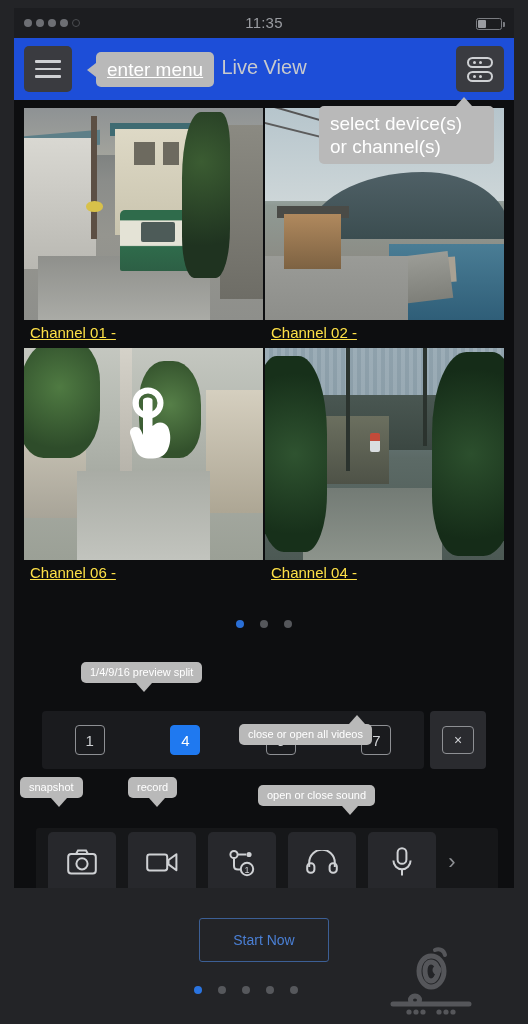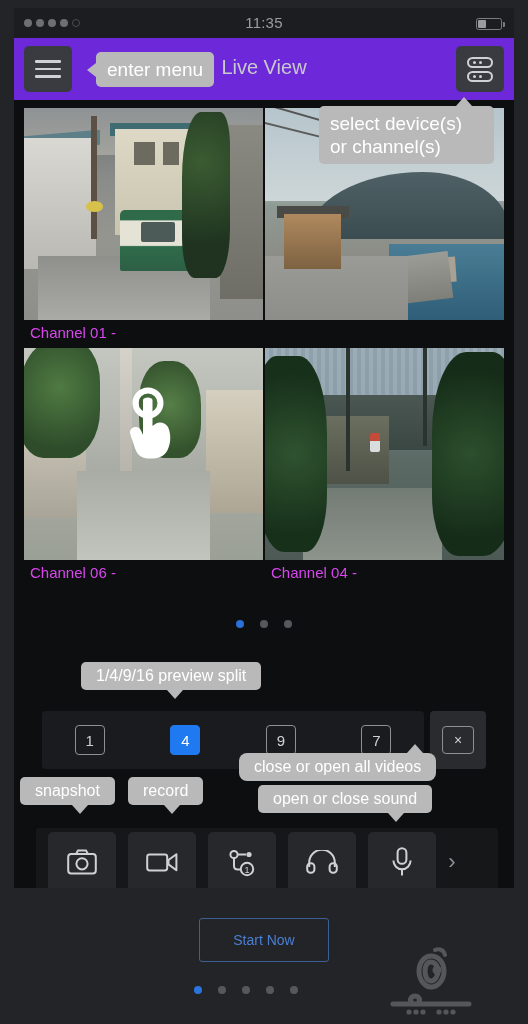--- a/index.html
+++ b/index.html
@@ -61,21 +61,21 @@
   }
   #battery-fill {
     position: absolute; left: 1px; top: 1px; bottom: 1px;
     width: 35%; background: #9a9ca1; border-radius: 1px;
   }
 
   
   #header {
     position: relative;
     height: 62px;
-    background: #6d28d9;
+    background: #1d4ed8;
   }
   .hdr-btn {
     position: absolute; top: 8px;
     width: 48px; height: 46px;
     background: #3a3b40;
     border-radius: 5px;
     display: flex; align-items: center; justify-content: center;
     cursor: pointer;
   }
   #menu-btn { left: 10px; }
@@ -103,24 +103,25 @@
     gap: 2px 2px;
   }
   .cell { position: relative; }
   .tile {
     position: relative;
     width: 100%; height: 212px;
     overflow: hidden;
     background: #000;
   }
   .chan-label {
-    color: #d946ef; font-size: 15px;
+    color: #fde047; font-size: 15px;
     padding: 4px 0 4px 6px;
     background: #0d0e10;
     height: 26px;
+    text-decoration: underline;
   }
 
   
   .scene { position: absolute; inset: 0; }
   .sc1 { background:
       linear-gradient(180deg, #6e7273 0%, #7b7f7e 18%, #8b8d8a 35%, #95958f 60%, #8e8f8b 100%);
   }
   .sc1 .sky { position:absolute; left:0; top:0; width:100%; height:22%;
       background: linear-gradient(180deg,#8e9294,#a2a39c); }
   .sc1 .houseL { position:absolute; left:0; top:14%; width:30%; height:62%;
@@ -215,21 +216,21 @@
     position: absolute;
     background: #b9b9b9;
     color: #ffffff;
     border-radius: 5px;
     padding: 6px 11px;
     font-size: 19px;
     line-height: 1.22;
     z-index: 40;
     white-space: pre-line;
   }
-  .tip.small { font-size: 16px; padding: 4px 15px; }
+  .tip.small { font-size: 11px; padding: 4px 9px; }
   .tip::after {
     content: "";
     position: absolute;
     width: 0; height: 0;
   }
   
   .tip.arrow-left::after {
     left: -9px; top: 50%; margin-top: -7px;
     border-top: 7px solid transparent;
     border-bottom: 7px solid transparent;
@@ -406,20 +407,21 @@
               <span class="wire2"></span>
             <span class="hill"></span>
               <span class="sea"></span>
               <span class="beach"></span>
             <span class="seawall"></span>
               <span class="road2"></span>
             <span class="bldgroof"></span>
               <span class="bldg"></span>
           </div>
         </div>
+        <div class="chan-label">Channel 02 -</div>
       </div>
 
       <div class="cell">
         <div class="tile">
           <div class="scene sc3">
             <span class="hseL"></span>
               <span class="hseR"></span>
               <span class="pillar"></span>
             <span class="alley"></span>
               <span class="treeM"></span>
@@ -513,29 +515,29 @@
     </div>
 
     <svg id="touch-hand" width="62" height="80" viewBox="0 0 62 80">
       <circle cx="26" cy="17" r="12.5" fill="none" stroke="#ffffff" stroke-width="6"></circle>
       <path d="M21 14 C21 10.5 30.5 10.5 30.5 14 L30.5 40 L34 37.5 C38 35 44 37 46 41
                C49 47.5 49 56 46 63 C43.5 69 38 72.5 31 72.5 L26 72.5
                C20 72.5 15.5 69 13.5 63.5 L8.5 49 C7 45 9 41.5 13 41 C16 40.6 18.5 42.5 19.5 45.5
                L21 49 Z" fill="#ffffff"></path>
     </svg>
 
-    <div class="tip arrow-left" style="left:82px; top:44px;">enter menu</div>
+    <div class="tip arrow-left" style="left:82px; top:44px;text-decoration:underline;">enter menu</div>
 
     <div class="tip arrow-up" style="left:305px; top:98px; width:175px; --ax:83%;">select device(s)
 or channel(s)</div>
 
 
     <div class="tip arrow-down small" style="left:67px; top:654px; --ax:52%;">1/4/9/16 preview split</div>
 
-    <div class="tip arrow-up small" style="left:225px; top:745px;border-radius:8px; --ax:89%;">close or open all videos</div>
+    <div class="tip arrow-up small" style="left:225px; top:716px; --ax:89%;">close or open all videos</div>
 
     <div class="tip arrow-down small" style="left:6px; top:769px; --ax:63%;">snapshot</div>
 
     <div class="tip arrow-down small" style="left:244px; top:777px; --ax:79%;">open or close sound</div>
 
     <div class="tip arrow-down small" style="left:114px; top:769px; --ax:58%;">record</div>
 
   </div>
 
   <div id="start-now">Start Now</div>

